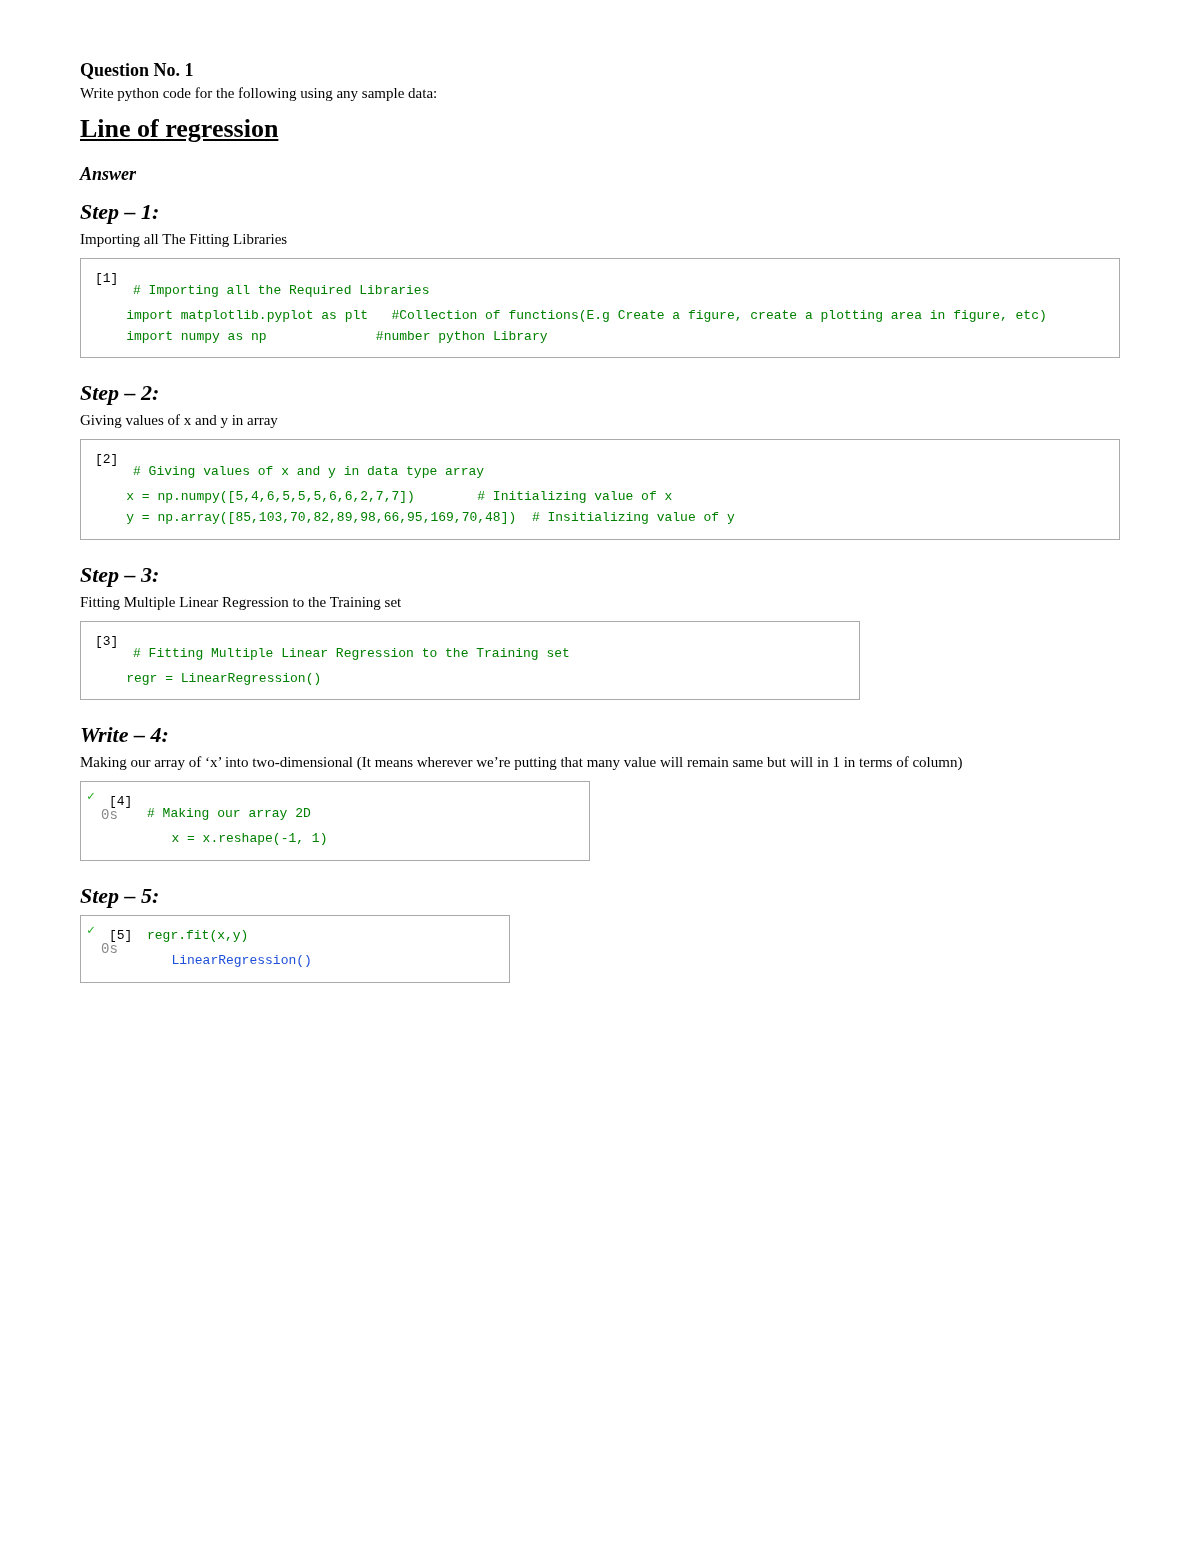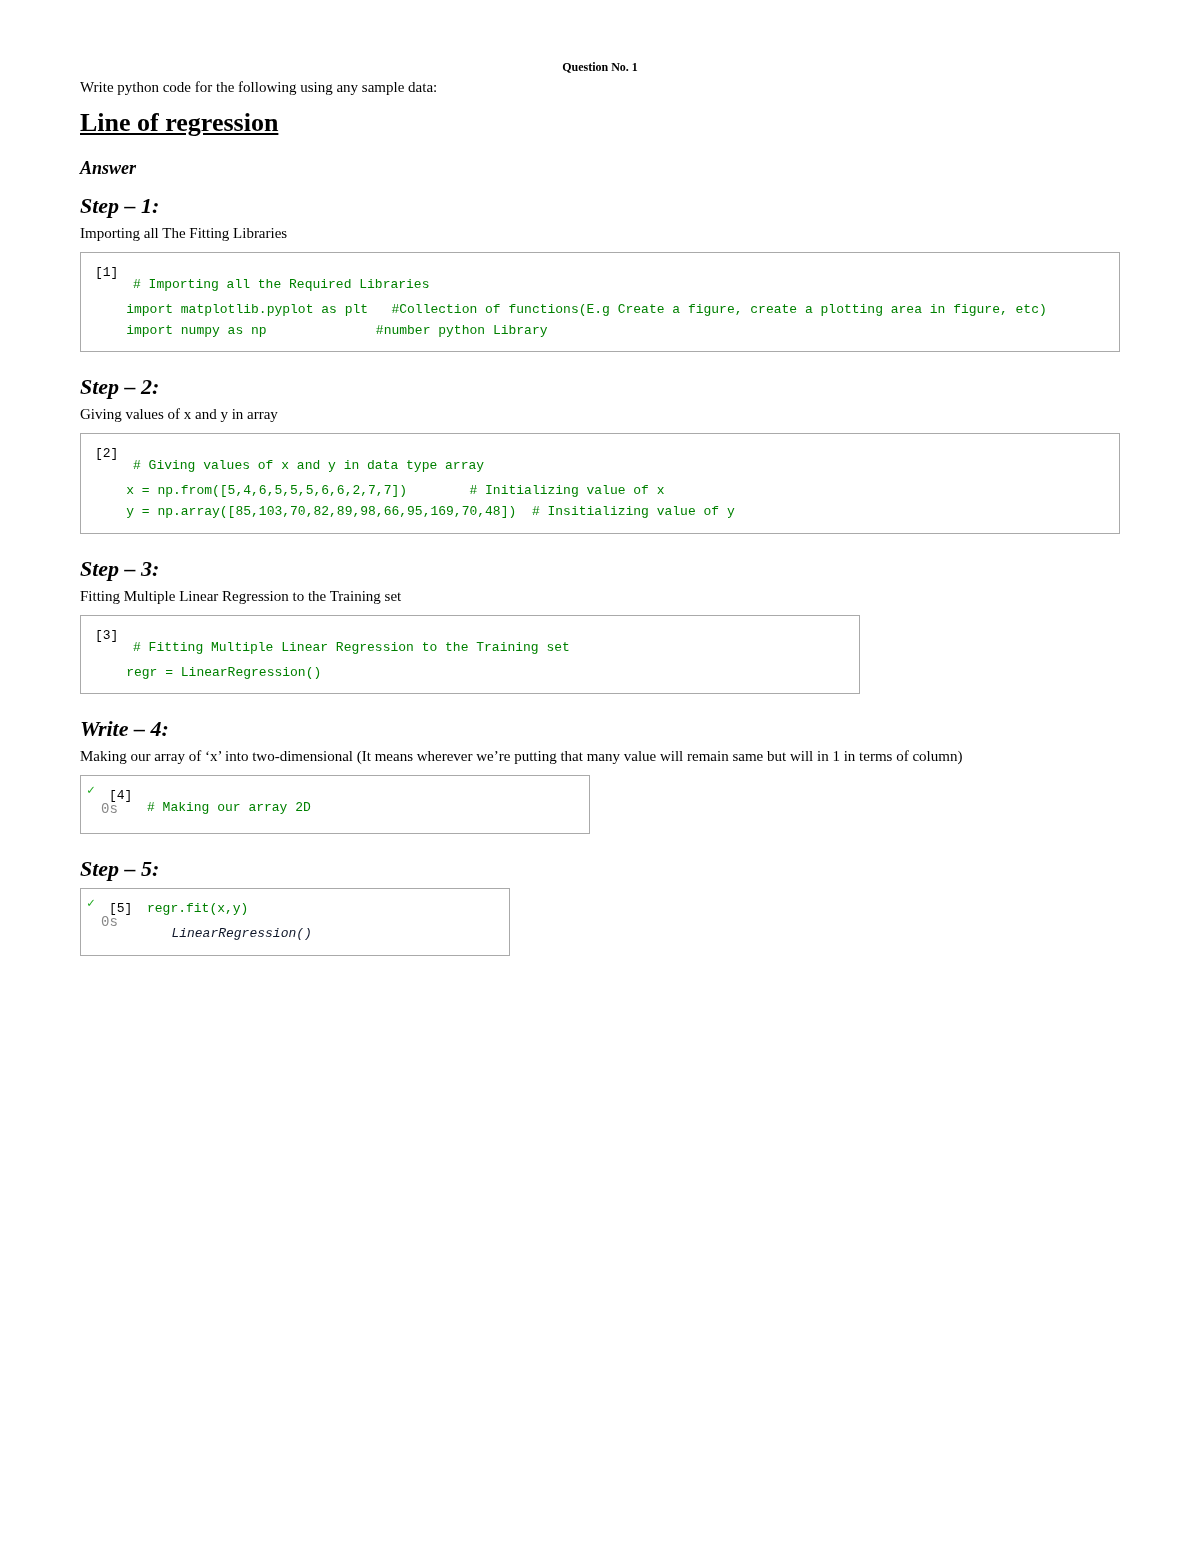--- a/index.html
+++ b/index.html
@@ -13,23 +13,22 @@
       font-family: 'Times New Roman', Times, serif;
       font-size: 16px;
       color: #000000;
       width: 1200px;
       min-height: 1553px;
       padding: 60px 80px;
     }
 
     .question-label {
       font-weight: bold;
-      font-size: 12px;
+      font-size: 18px;
       margin-bottom: 4px;
-      text-align: center;
     }
 
     .question-text {
       font-size: 15px;
       margin-bottom: 12px;
     }
 
     .page-title {
       text-align: left;
       font-size: 26px;
@@ -73,22 +72,21 @@
     .code-comment {
       color: #008000;
       margin-top: 12px;
     }
 
     .code-green {
       color: #008000;
     }
 
     .code-black {
-      color: #0f172a;
-      font-style: italic;
+      color: #1d4ed8;
     }
 
     .code-line {
       display: block;
       white-space: pre;
     }
 
     .cell-label-row {
       display: flex;
       align-items: flex-start;
@@ -159,21 +157,21 @@
 </div>
 
 <div class="step-heading">Step – 2:</div>
 <div class="step-description">Giving values of x and y in array</div>
 <div class="code-block">
   <div class="cell-label-row">
     <span class="cell-num">[2]</span>
     <span class="code-comment"># Giving values of x and y in data type array</span>
   </div>
   <div>
-    <span class="code-line"><span class="code-green">    x = np.from([5,4,6,5,5,5,6,6,2,7,7])        </span><span class="code-comment"># Initializing value of x</span></span>
+    <span class="code-line"><span class="code-green">    x = np.numpy([5,4,6,5,5,5,6,6,2,7,7])        </span><span class="code-comment"># Initializing value of x</span></span>
     <span class="code-line"><span class="code-green">    y = np.array([85,103,70,82,89,98,66,95,169,70,48])  </span><span class="code-comment"># Insitializing value of y</span></span>
   </div>
 </div>
 
 <div class="step-heading">Step – 3:</div>
 <div class="step-description">Fitting Multiple Linear Regression to the Training set</div>
 <div class="code-block step3-block">
   <div class="cell-label-row">
     <span class="cell-num">[3]</span>
     <span class="code-comment"># Fitting Multiple Linear Regression to the Training set</span>
@@ -185,20 +183,23 @@
 
 <div class="step-heading">Write – 4:</div>
 <div class="step-description">Making our array of ‘x’ into two-dimensional (It means wherever we’re putting that many value will remain same but will in 1 in terms of column)</div>
 <div class="code-block step4-block has-check" style="position:relative;">
   <span class="check-mark">✓</span>
   <span class="os-text">0s</span>
   <div class="cell-label-row">
     <span class="cell-num">[4]</span>
     <span class="code-comment"># Making our array 2D</span>
   </div>
+  <div>
+    <span class="code-line"><span class="code-green">        x = x.reshape(-1, 1)</span></span>
+  </div>
 </div>
 
 <div class="step-heading">Step – 5:</div>
 <div class="code-block step5-block has-check" style="position:relative;">
   <span class="check-mark">✓</span>
   <span class="os-text">0s</span>
   <div class="cell-label-row">
     <span class="cell-num">[5] </span>
     <span class="code-green">regr.fit(x,y)</span>
   </div>

